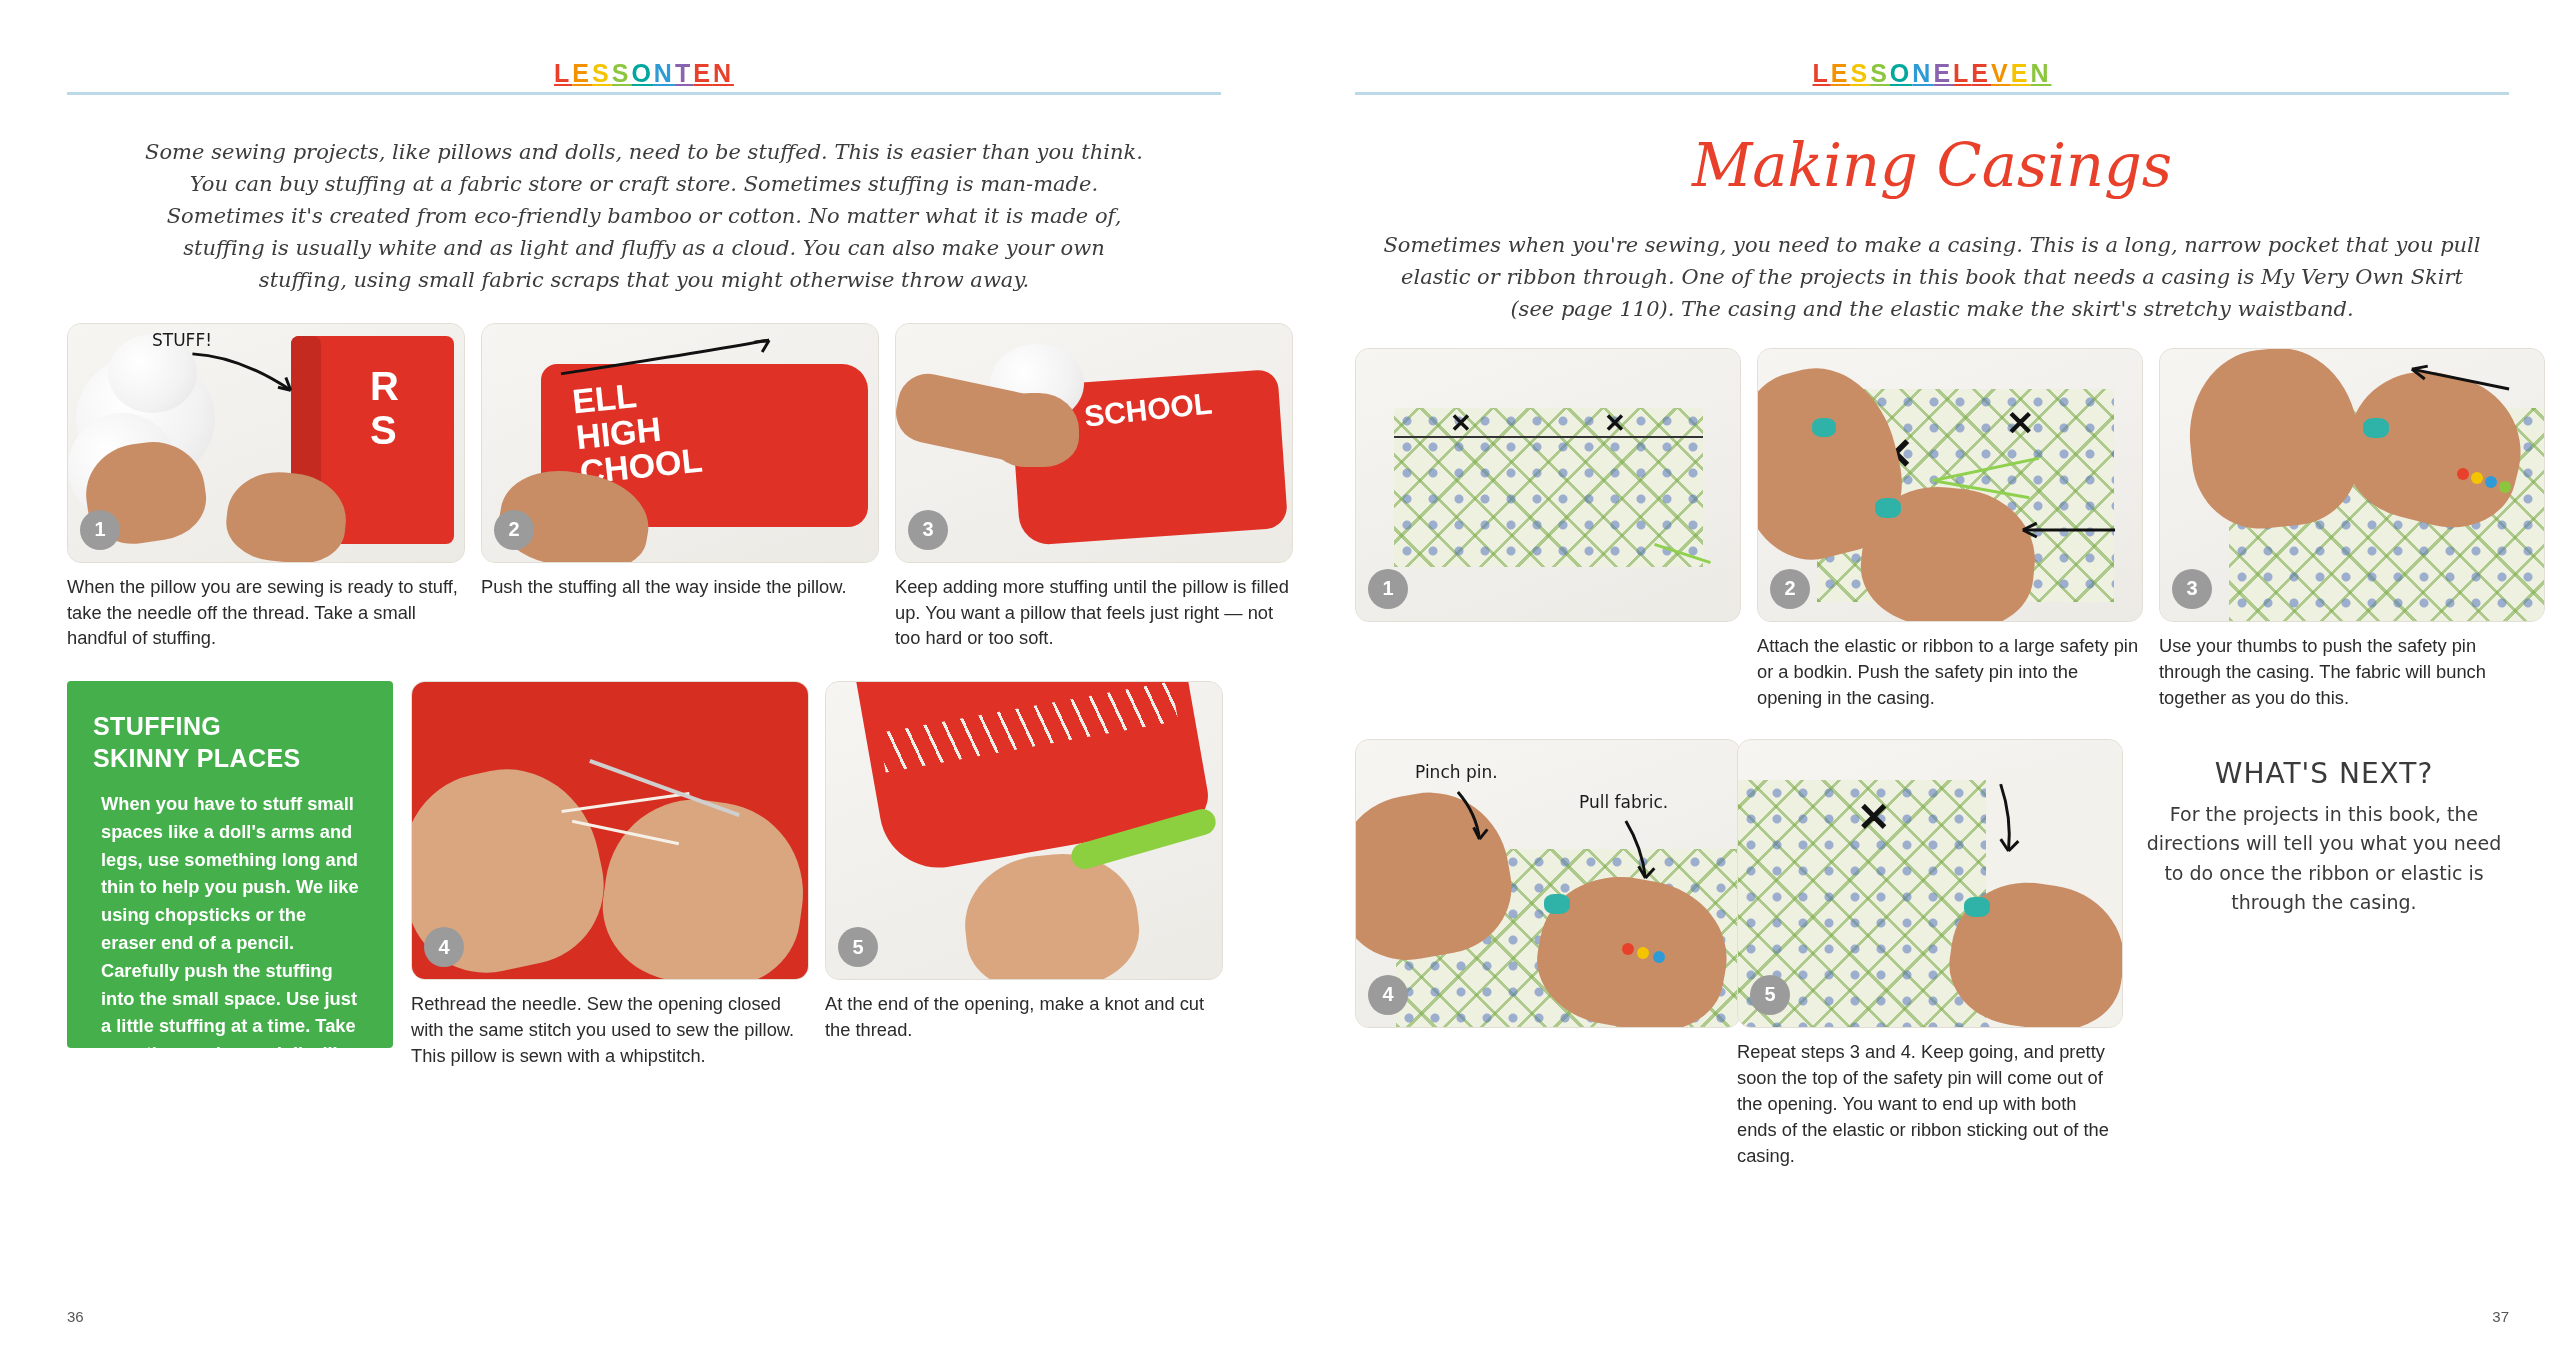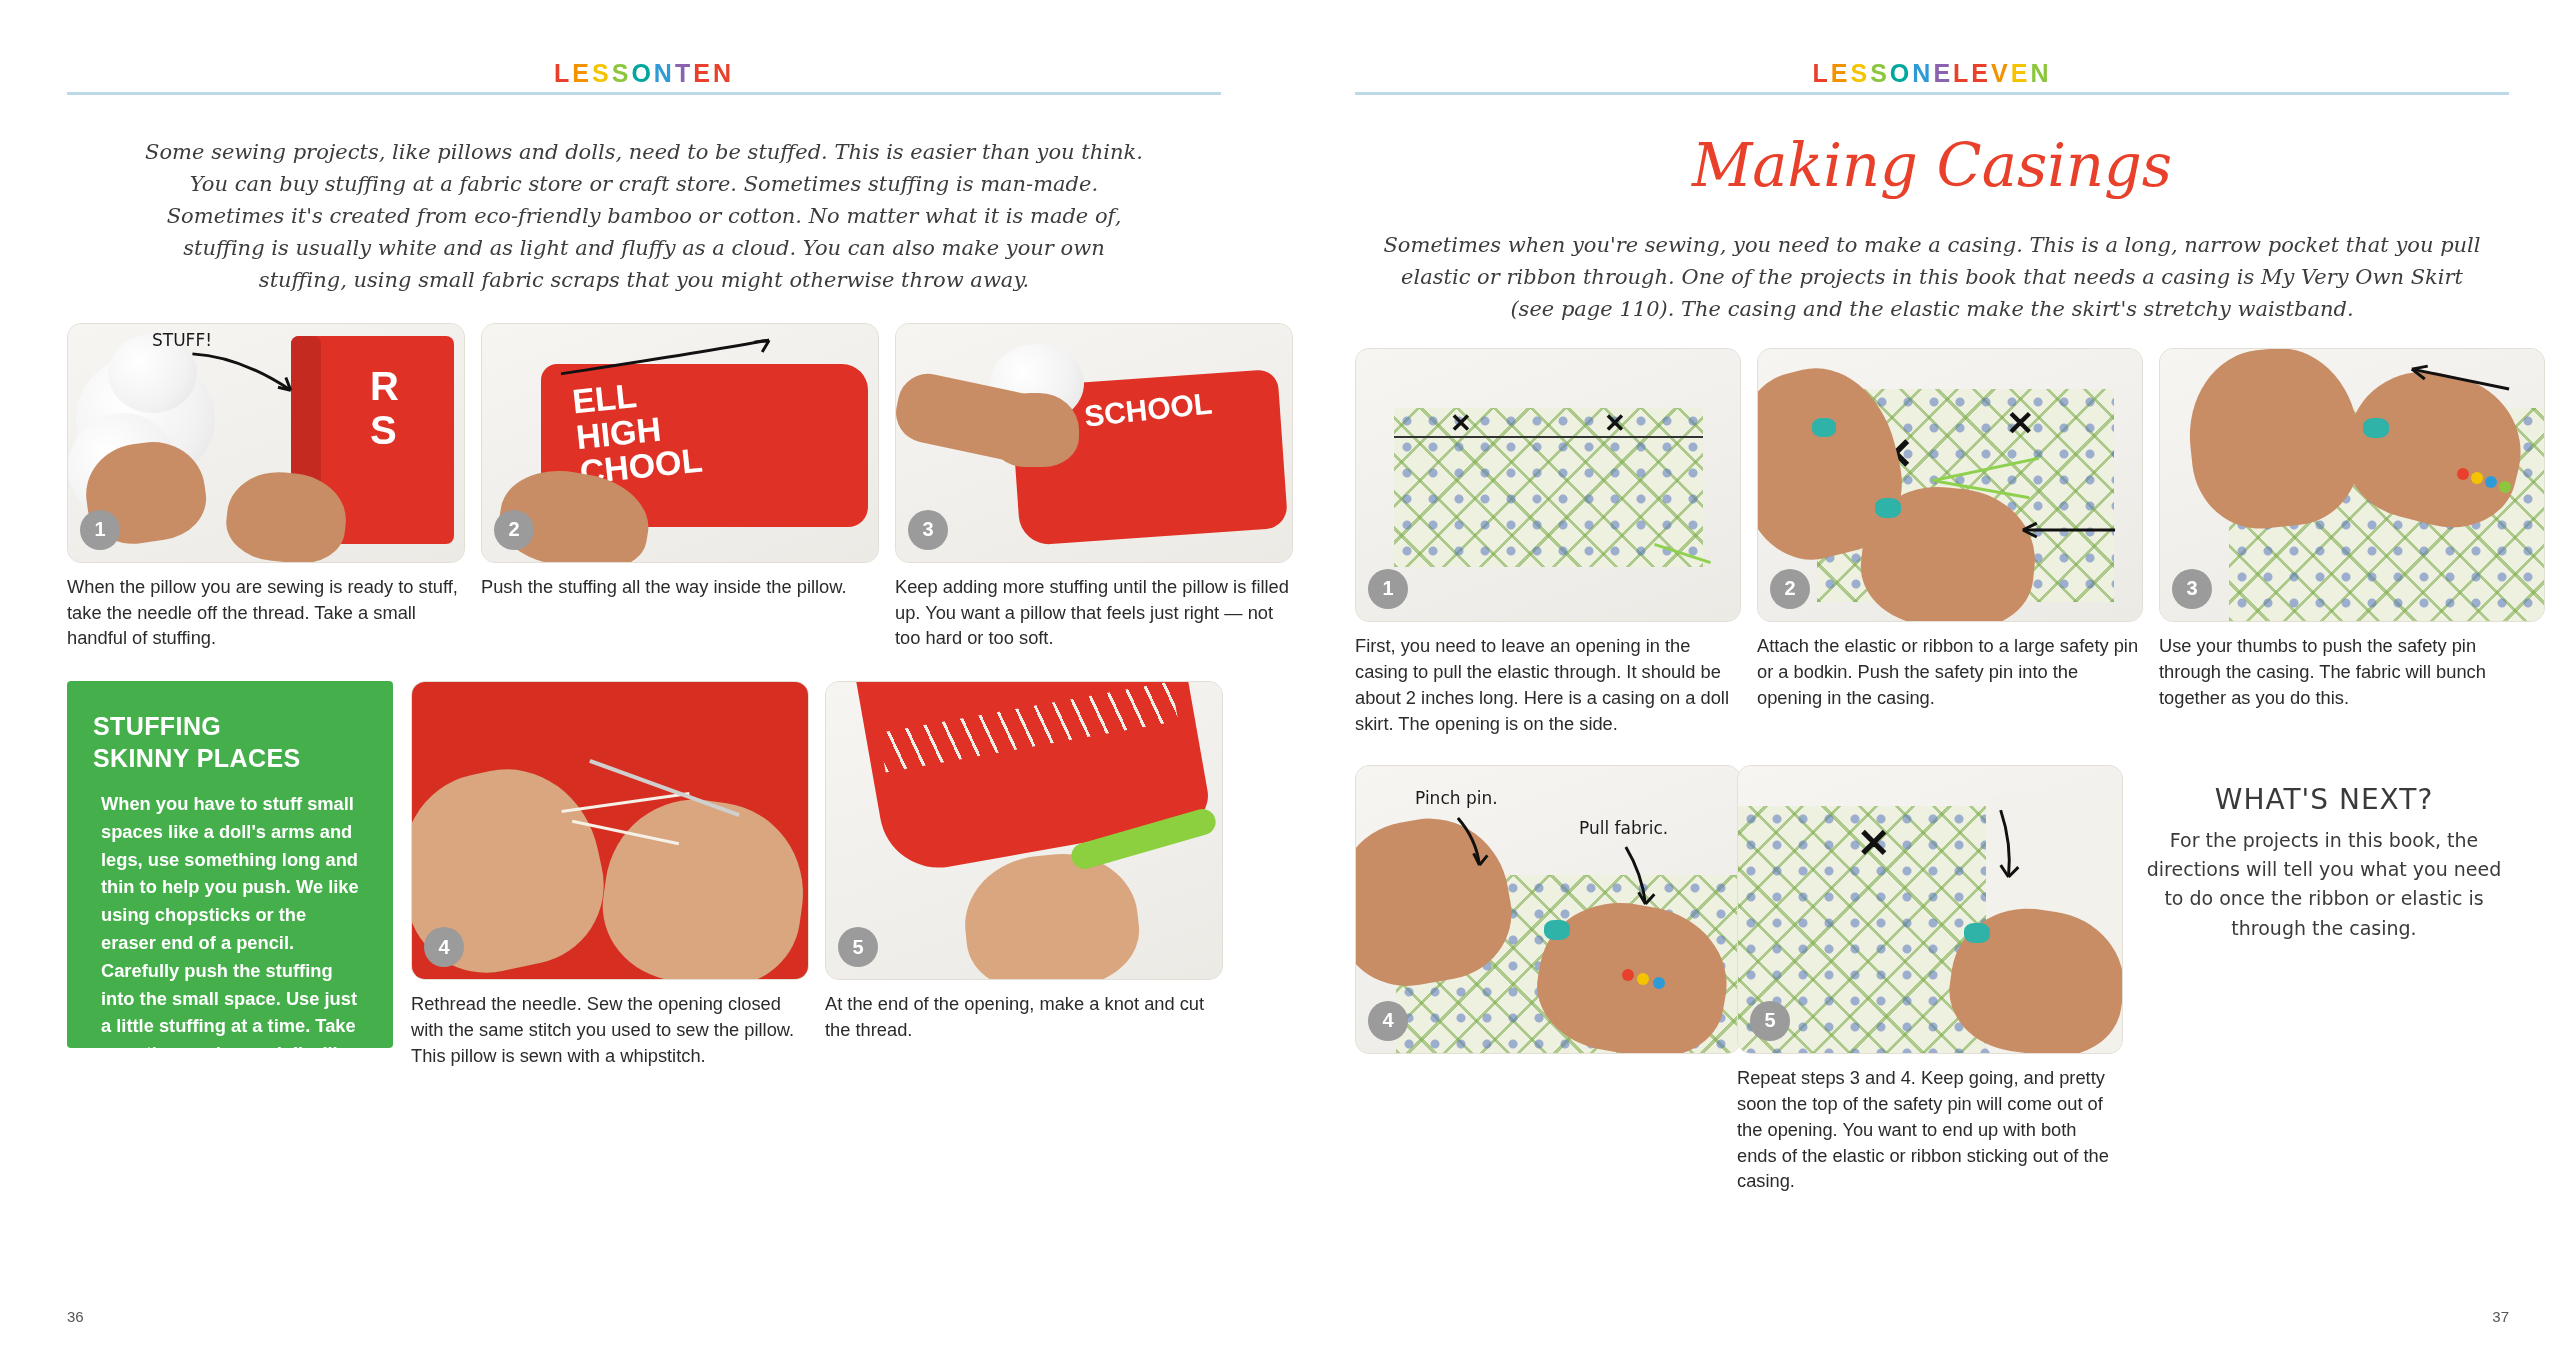--- a/index.html
+++ b/index.html
@@ -15,21 +15,21 @@
   .page-right{padding:0 67px;}
 
   
   .lesson-rule{height:3px;background:#bcd9e8;margin:0;}
   .lesson-head{position:relative;margin-top:92px;}
   .lesson-kicker{
     text-align:center;font-weight:bold;font-size:25px;letter-spacing:3px;
     background:#fff;display:inline-block;padding:0 22px;position:relative;top:-19px;
   }
   .kicker-wrap{text-align:center;margin-top:-17px;}
-  .lesson-kicker span{display:inline-block;}
+  .lesson-kicker span{display:inline-block;text-decoration:underline;}
   .lesson-title{
     text-align:center;color:#e8402a;font-family:"DejaVu Serif", serif;
     font-style:italic;font-size:59px;font-weight:normal;margin:24px 0 0 0;letter-spacing:0px;
   }
   .lesson-intro{
     text-align:center;font-family:"DejaVu Serif", serif;font-style:italic;
     font-size:21px;line-height:1.52;color:#3c3c3c;margin:30px auto 0 auto;
   }
   .intro-left{width:1001px;}
   .intro-right{width:1110px;}
@@ -239,21 +239,20 @@
       <div class="col" style="width:384px;">
         <div class="photo" style="width:384px;height:272px;">
           <div class="ph-inner bg-white"></div>
           <div class="fabricpat" style="left:38px;top:59px;width:309px;height:159px;border-radius:4px;"></div>
           <div class="blackmark" style="left:94px;top:59px;">✕</div>
           <div class="blackmark" style="left:248px;top:59px;">✕</div>
           <div style="position:absolute;left:38px;top:87px;width:309px;height:2px;background:#333;"></div>
           <div class="greenstring" style="left:297px;top:203px;width:59px;transform:rotate(18deg);"></div>
           <div class="num">1</div>
         </div>
-        <div class="cap">First, you need to leave an opening in the casing to pull the elastic through. It should be about 2 inches long. Here is a casing on a doll skirt. The opening is on the side.</div>
       </div>
 
       <div class="col" style="width:384px;">
         <div class="photo" style="width:384px;height:272px;">
           <div class="ph-inner bg-white"></div>
           <div class="fabricpat" style="left:59px;top:40px;width:297px;height:213px;"></div>
           <div class="blackmark" style="left:119px;top:79px;font-size:44px;">✕</div>
           <div class="blackmark" style="left:248px;top:54px;font-size:34px;">✕</div>
           <div class="hand" style="left:-20px;top:20px;width:159px;height:188px;transform:rotate(-14deg);"></div>
           <div class="hand" style="left:104px;top:139px;width:173px;height:139px;transform:rotate(6deg);"></div>

